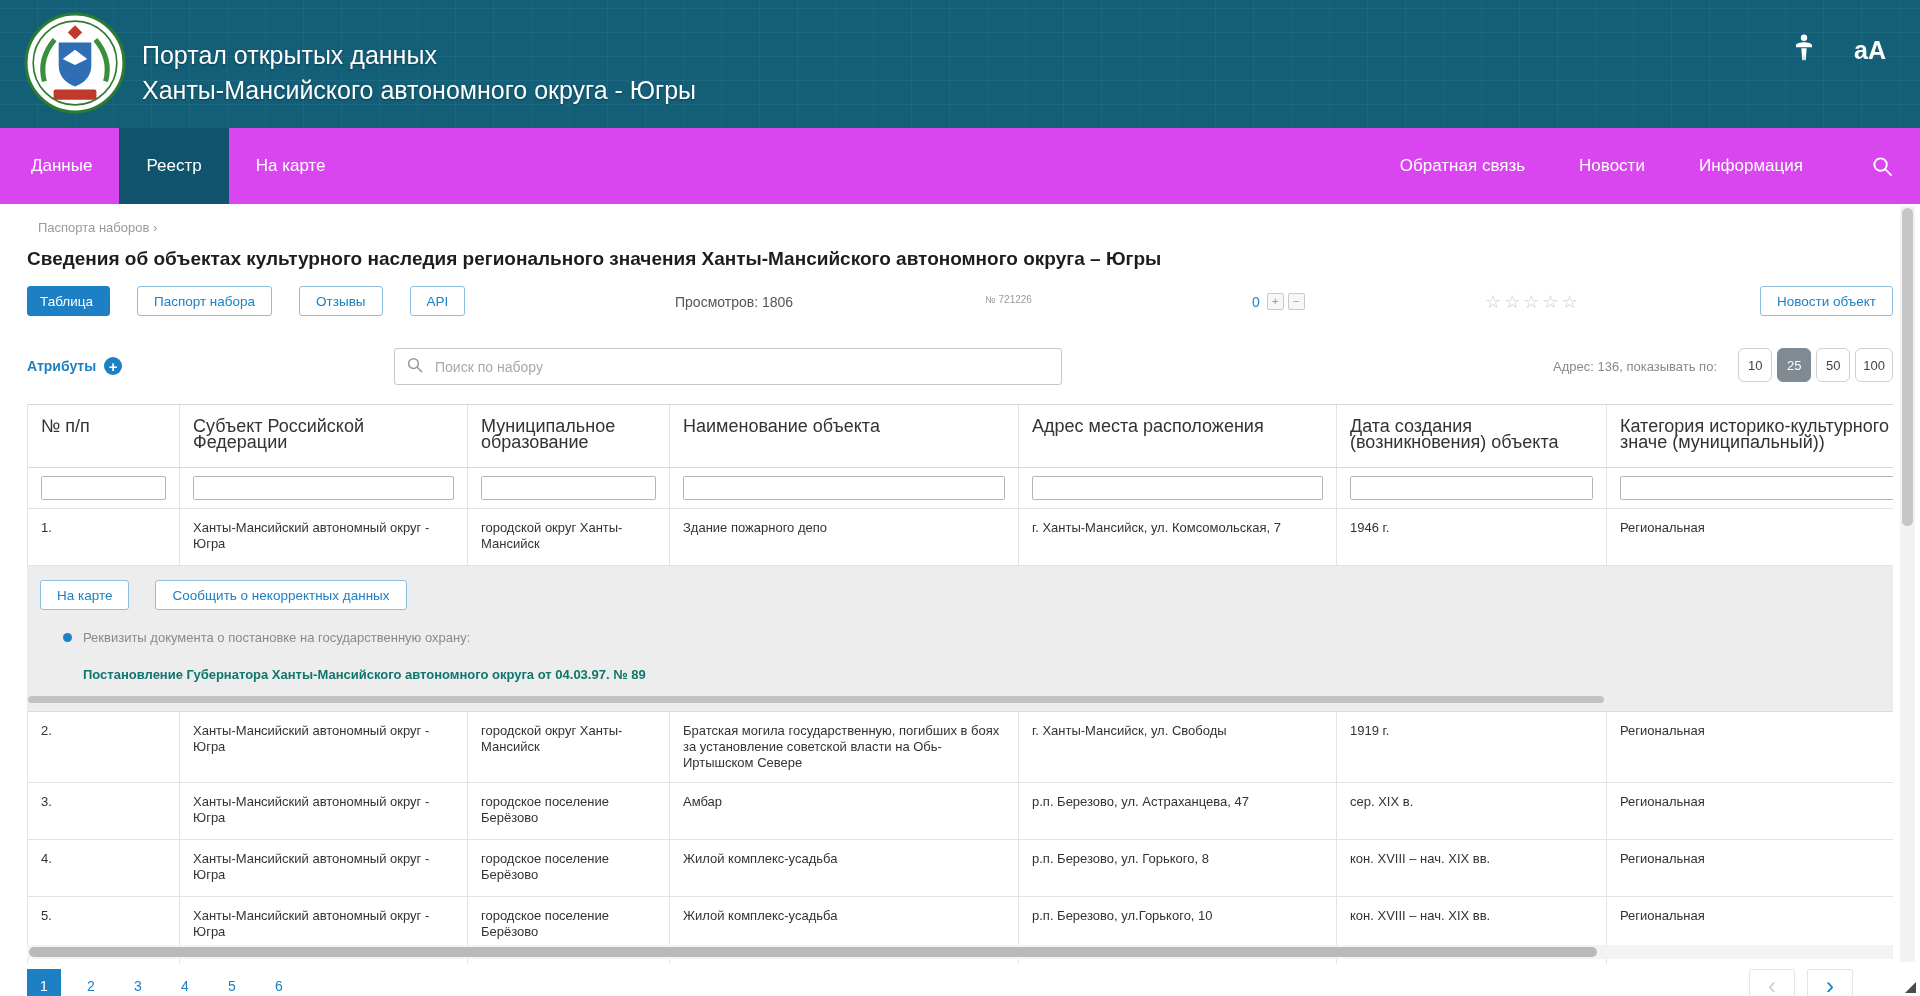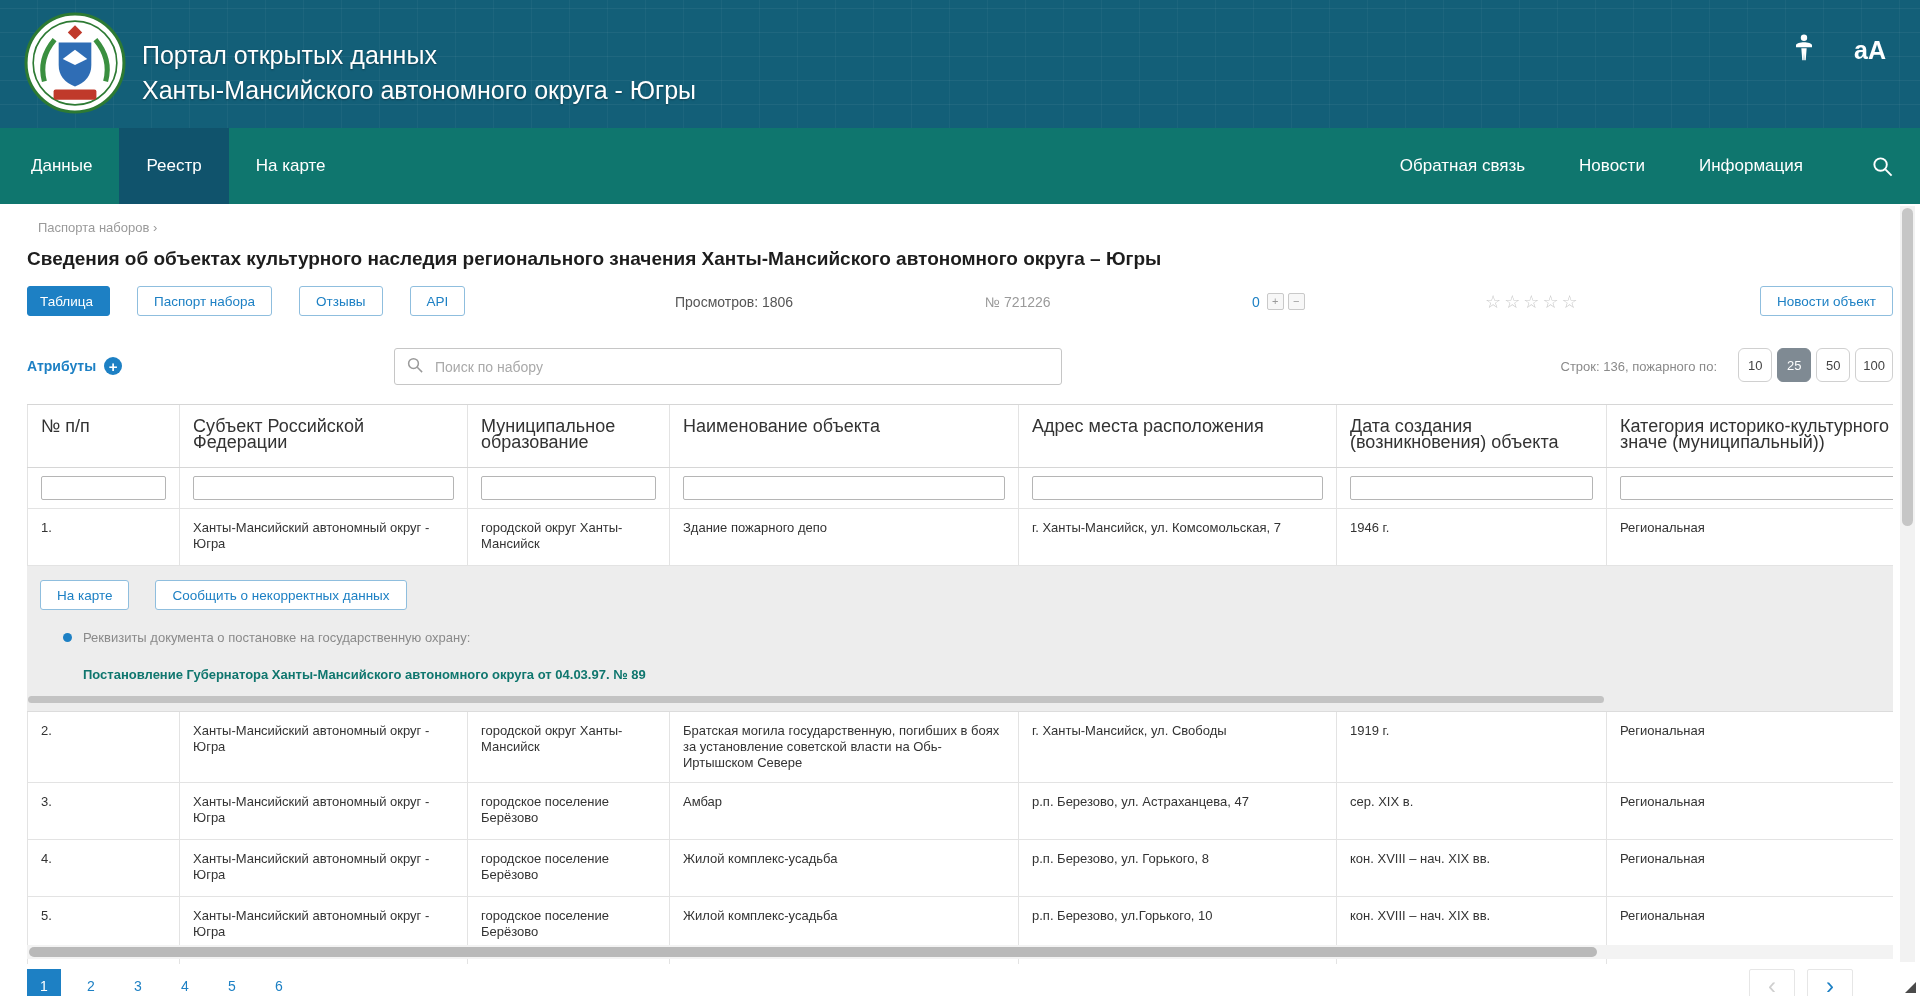--- a/index.html
+++ b/index.html
@@ -11,39 +11,39 @@
       repeating-linear-gradient(0deg, transparent 0 23px, rgba(255,255,255,.05) 23px 24px),
       repeating-linear-gradient(90deg, transparent 0 37px, rgba(255,255,255,.04) 37px 38px);
     overflow:hidden;}
   .logo{position:absolute;left:24px;top:12px;width:102px;height:102px;}
   .site-title{position:absolute;left:142px;top:28px;color:#fff;font-size:25px;font-weight:normal;
     line-height:35px;text-shadow:0 1px 2px rgba(0,0,0,.35);margin-top:10px;}
   .topbar-right{position:absolute;right:34px;top:32px;display:flex;align-items:center;gap:34px;}
   .font-label{color:#fff;font-size:25px;font-weight:bold;cursor:pointer;}
 
   
-  .nav{height:76px;background:#0f766e;display:flex;color:#fff;position:relative;}
+  .nav{height:76px;background:#d946ef;display:flex;color:#fff;position:relative;}
   .nav-left{display:flex;margin-left:4px;}
   .nav-right{display:flex;margin-left:auto;margin-right:90px;}
   .nav-item{line-height:76px;padding:0 27px;font-size:17px;cursor:pointer;white-space:nowrap;}
   .nav-item.active{background:#10536C;}
   .nav-search{position:absolute;right:26px;top:27px;cursor:pointer;}
 
   
   .breadcrumb{margin:16px 38px 0;color:#9a9a9a;font-size:13px;height:16px;cursor:pointer;}
   .page-title{margin:12px 27px 0;font-size:19px;font-weight:bold;color:#1d1d1d;height:24px;}
 
   
   .toolbar{position:relative;height:36px;margin:14px 27px 0;}
   .btn{display:inline-flex;align-items:center;justify-content:center;height:30px;padding:0 16px;
     border:1px solid #8fbede;border-radius:3px;background:#fff;color:#1D80C4;font-size:13.5px;cursor:pointer;white-space:nowrap;}
   .btn.primary{background:#1D80C4;border-color:#1D80C4;color:#fff;padding-left:12px;}
   .tabs{position:absolute;left:0;top:0;display:flex;gap:27px;}
   .views{position:absolute;left:648px;top:8px;color:#555;font-size:14px;}
-  .dsnum{position:absolute;left:958px;top:8px;color:#9a9a9a;font-size:14px;}
+  .dsnum{position:absolute;left:958px;top:8px;color:#9a9a9a;font-size:10px;}
   .likes{position:absolute;left:1225px;top:7px;display:flex;align-items:center;gap:4px;}
   .likes-count{color:#1D80C4;font-size:14px;margin-right:3px;}
   .pm-box{width:15px;height:15px;border:1px solid #c9c9c9;background:#f7f7f7;color:#9a9a9a;
     font-size:11px;line-height:14px;text-align:center;cursor:pointer;border-radius:2px;}
   .stars{position:absolute;left:1458px;top:5px;color:#c9c9c9;font-size:18px;letter-spacing:3px;cursor:pointer;}
   .add-btn{position:absolute;right:0;top:0;}
 
   
   .filters-row{position:relative;height:38px;margin:26px 27px 0;}
   .attrs{position:absolute;left:0;top:9px;color:#1D80C4;font-weight:bold;font-size:14px;
@@ -187,21 +187,21 @@
     </span>
     <div class="search-box">
       <span>
         <svg width="18" height="18" viewBox="0 0 24 24">
           <circle cx="10" cy="10" r="6.5" fill="none" stroke="#9a9a9a" stroke-width="2"></circle>
           <line x1="15" y1="15" x2="21.5" y2="21.5" stroke="#9a9a9a" stroke-width="2"></line>
         </svg>
       </span>
       <input type="text" placeholder="Поиск по набору" style="">
     </div>
-    <span class="rows-info">Строк: 136, пожарного по:</span>
+    <span class="rows-info">Адрес: 136, показывать по:</span>
     <div class="size-group">
       <button class="size-btn">10</button>
       <button class="size-btn active">25</button>
       <button class="size-btn">50</button>
       <button class="size-btn">100</button>
     </div>
   </div>
 
   <div class="table-wrap">
     <div class="t-inner">

